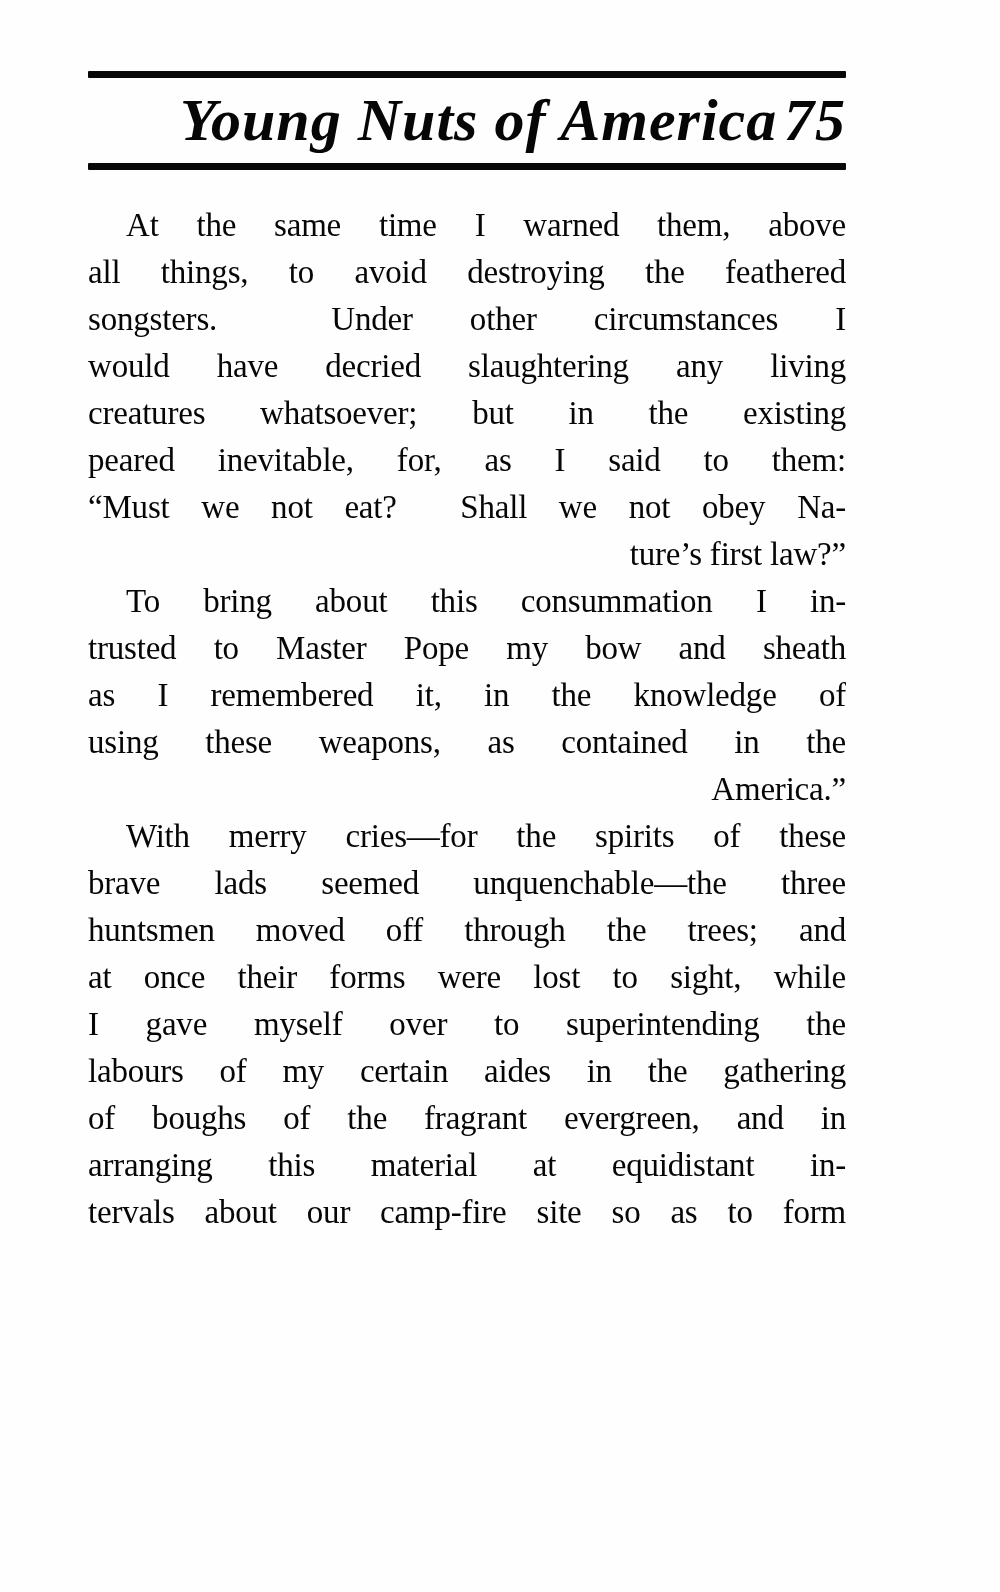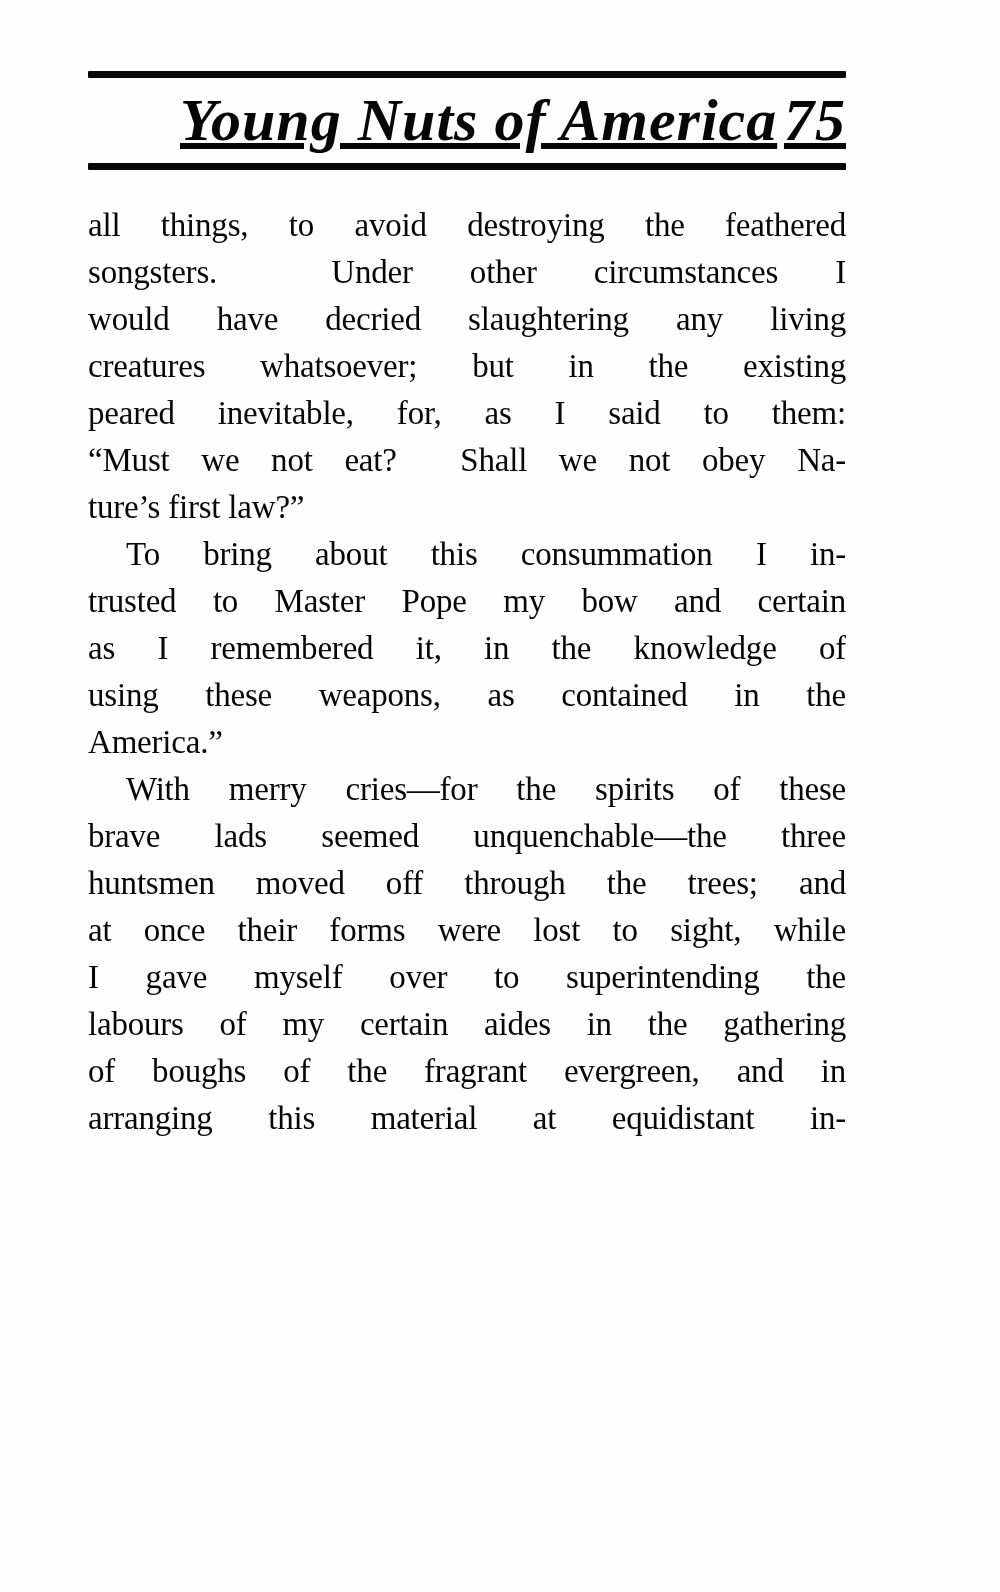--- a/index.html
+++ b/index.html
@@ -35,35 +35,34 @@
     align-items: baseline;
     height: 85px;
     padding-left: 92px;
     box-sizing: border-box;
     font-family: "Liberation Serif", serif;
     font-style: italic;
     font-weight: bold;
     font-size: 60px;
     line-height: 85px;
     white-space: nowrap;
-    text-decoration: underline;
   }
   .header-title { letter-spacing: 1px; }
   .header-page  { letter-spacing: 1px; }
   .body-text {
     margin-top: 32px;
     font-size: 33px;
     line-height: 47px;
     letter-spacing: -0.2px;
     font-kerning: normal;
   }
   .line {
     height: 47px;
     overflow: hidden;
-    text-align: left;
+    text-align: right;
     white-space: normal;
   }
   .line.just {
     text-align: justify;
     text-align-last: justify;
   }
   .line.indent {
     text-indent: 38px;
   }
 </style>
@@ -73,40 +72,42 @@
 <div class="page">
   <div class="content">
     <div class="rule rule-top"></div>
     <div class="header-row">
       <span class="header-title">Young Nuts of America</span>
       <span class="header-page">75</span>
     </div>
     <div class="rule rule-bottom"></div>
     <div class="body-text">
         <div class="paragraph">
+          <div class="line indent just">At the same time I warned them, above</div>
           <div class="line just">all things, to avoid destroying the feathered</div>
           <div class="line just">songsters.&nbsp; Under other circumstances I</div>
           <div class="line just">would have decried slaughtering any living</div>
           <div class="line just">creatures whatsoever; but in the existing</div>
           <div class="line just">peared inevitable, for, as I said to them:</div>
           <div class="line just">“Must we not eat?&nbsp; Shall we not obey Na-</div>
           <div class="line">ture’s first law?”</div>
         </div>
         <div class="paragraph">
           <div class="line indent just">To bring about this consummation I in-</div>
-          <div class="line just">trusted to Master Pope my bow and certain</div>
+          <div class="line just">trusted to Master Pope my bow and sheath</div>
           <div class="line just">as I remembered it, in the knowledge of</div>
           <div class="line just">using these weapons, as contained in the</div>
           <div class="line">America.”</div>
         </div>
         <div class="paragraph">
           <div class="line indent just">With merry cries—for the spirits of these</div>
           <div class="line just">brave lads seemed unquenchable—the three</div>
           <div class="line just">huntsmen moved off through the trees; and</div>
           <div class="line just">at once their forms were lost to sight, while</div>
           <div class="line just">I gave myself over to superintending the</div>
           <div class="line just">labours of my certain aides in the gathering</div>
           <div class="line just">of boughs of the fragrant evergreen, and in</div>
           <div class="line just">arranging this material at equidistant in-</div>
+          <div class="line just">tervals about our camp-fire site so as to form</div>
         </div>
       </div>
   </div>
 </div>
 
 </body></html>

